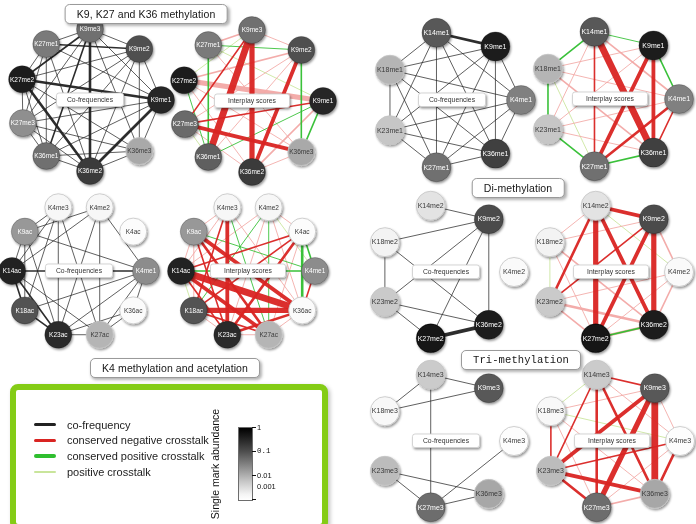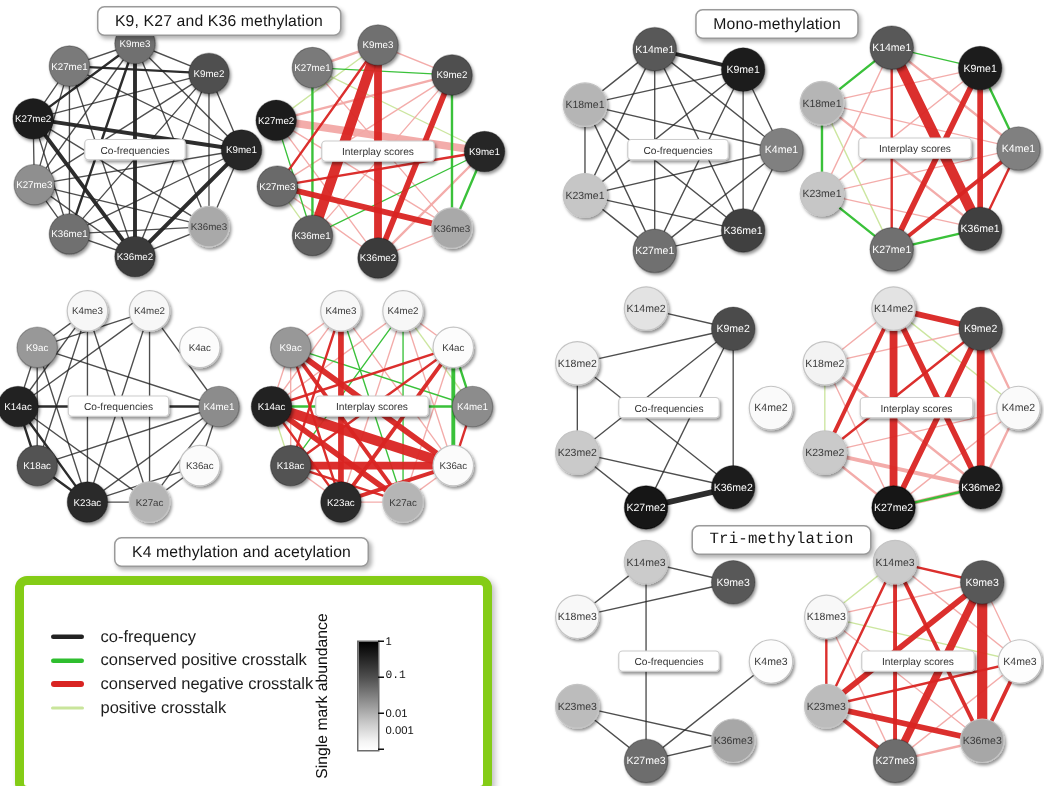--- a/index.html
+++ b/index.html
@@ -4,21 +4,21 @@
 <style>
   html,body{margin:0;padding:0;background:#fff;}
   .figure{position:relative;width:696px;height:524px;background:#ffffff;
           font-family:"Liberation Sans",sans-serif;overflow:hidden;}
   #net-svg{position:absolute;left:0;top:0;}
   .ptitle{position:absolute;transform:translate(-50%,-50%);background:#fff;
           border:1px solid #9a9a9a;border-radius:5px;box-shadow:1.5px 2px 3px rgba(0,0,0,.3);
           padding:3px 11px;font-size:10.5px;color:#161616;white-space:nowrap;letter-spacing:.1px;}
   .t0{left:146px;top:14px;}
   .t1{left:518px;top:16px;}
-  .t2{left:161px;top:368px;}
+  .t2{left:175px;top:368px;}
   .t3{left:518px;top:188px;}
   .t4{left:521px;top:360px;font-family:Liberation Mono, monospace;}
   .legend{position:absolute;left:10px;top:384px;width:285px;height:134px;background:#fff;
           border:6px solid #84cc16;border-radius:8px;box-shadow:2px 2.5px 4px rgba(0,0,0,.25);padding-left:21px;}
   .legend-items{position:absolute;left:18px;top:27px;width:200px;}
   .legend-item{display:flex;align-items:center;height:15.6px;}
   .swatch{display:inline-block;width:22px;border-radius:2px;margin-right:11px;flex:0 0 22px;}
   .sw-h3{height:3px;} .sw-h35{height:3.5px;} .sw-h25{height:2.5px;} .sw-h2{height:2px;}
   .legend-label{font-size:11px;color:#1d1d1d;white-space:nowrap;}
   .cb-bar{position:absolute;left:222px;top:37px;width:13px;height:72px;border:1px solid #6d6d6d;
@@ -463,37 +463,37 @@
         <circle cx="550.8820048516567" cy="470.80923798165725" r="14.5" fill="#bcbcbc" stroke="#c4c4c4" stroke-width="0.8" filter="url(#nshadow)"></circle>
         <text x="550.8820048516567" y="473.10923798165726" text-anchor="middle" font-size="7" fill="#3a3a3a">K23me3</text>
         <circle cx="550.8820048516567" cy="411.19076201834275" r="14.5" fill="#f8f8f8" stroke="#c4c4c4" stroke-width="0.8" filter="url(#nshadow)"></circle>
         <text x="550.8820048516567" y="413.49076201834276" text-anchor="middle" font-size="7" fill="#3a3a3a">K18me3</text>
         <rect x="574.5" y="434" width="75" height="13.5" rx="2.5" fill="#ffffff" stroke="#cccccc" stroke-width="0.8" filter="url(#nshadow)"></rect>
         <text x="612" y="443.4" text-anchor="middle" font-size="6.8" fill="#333333">Interplay scores</text>
       </g>
     </svg>
 
   <div class="ptitle t0">K9, K27 and K36 methylation</div>
-  <div class="ptitle t1">Mono-methylation</div>
   <div class="ptitle t2">K4 methylation and acetylation</div>
+  <div class="ptitle t3">Di-methylation</div>
   <div class="ptitle t4">Tri-methylation</div>
 
   <div class="legend">
     <div class="legend-items">
       <div class="legend-item">
         <span class="swatch sw-h3" style="background: rgb(34, 34, 34);"></span>
         <span class="legend-label">co-frequency</span>
       </div>
       <div class="legend-item">
+        <span class="swatch sw-h35" style="background: rgb(217, 36, 34);"></span>
+        <span class="legend-label">conserved negative crosstalk</span>
+      </div>
+      <div class="legend-item">
         <span class="swatch sw-h35" style="background: rgb(47, 190, 47);"></span>
         <span class="legend-label">conserved positive crosstalk</span>
-      </div>
-      <div class="legend-item">
-        <span class="swatch sw-h35" style="background: rgb(217, 36, 34);"></span>
-        <span class="legend-label">conserved negative crosstalk</span>
       </div>
       <div class="legend-item">
         <span class="swatch sw-h2" style="background: rgb(201, 229, 155);"></span>
         <span class="legend-label">positive crosstalk</span>
       </div>
     </div>
     <div class="cb-title">Single mark abundance</div>
     <div class="cb-bar"></div>
     <div class="cb-tick k0"></div>
     <div class="cb-tick k1"></div>

